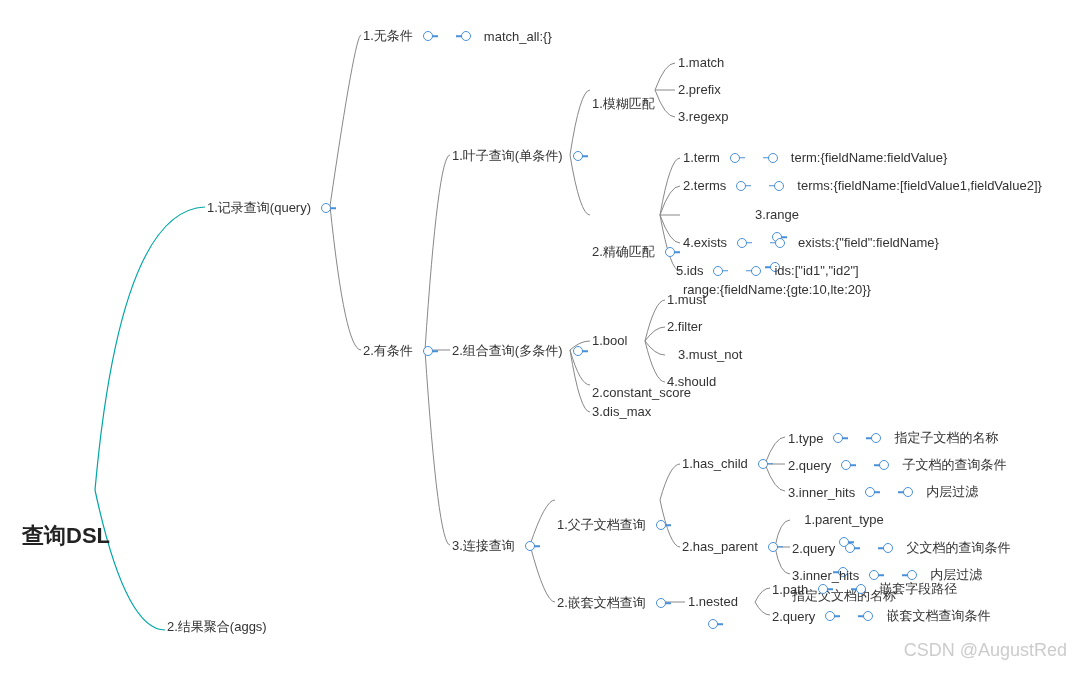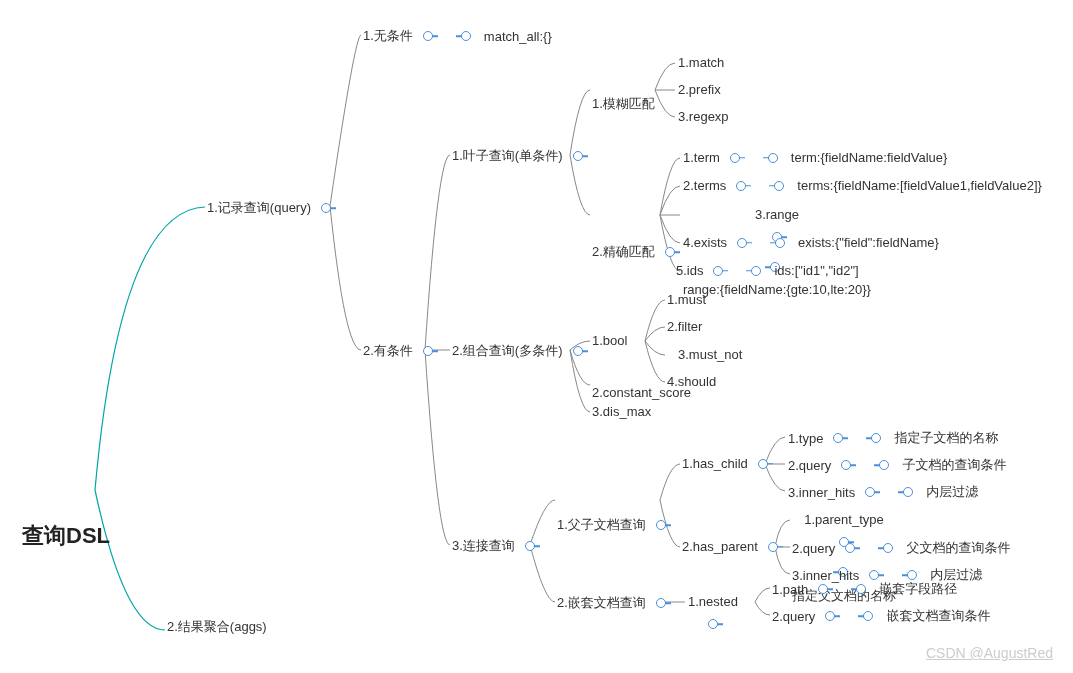--- a/index.html
+++ b/index.html
@@ -64,25 +64,24 @@
     top: 50%;
     transform: translateY(-50%);
   }
   svg.connectors {
     position: absolute;
     top: 0; left: 0;
     pointer-events: none;
   }
   .watermark {
     position: absolute;
-    right: 20px;
+    right: 6px;
     bottom: 12px;
-    font-size: 14px;
+    font-size: 18px;
     color: #ccc;
-    text-decoration: underline;
   }
 </style>
 </head>
 <body>
 
 <svg class="connectors" width="1073" height="673">
 
   <path d="M 95 490 Q 120 210 205 207" stroke="#00a5a5" stroke-width="1.2" fill="none"></path>
   <path d="M 95 490 Q 125 630 165 630" stroke="#00a5a5" stroke-width="1.2" fill="none"></path>
 

